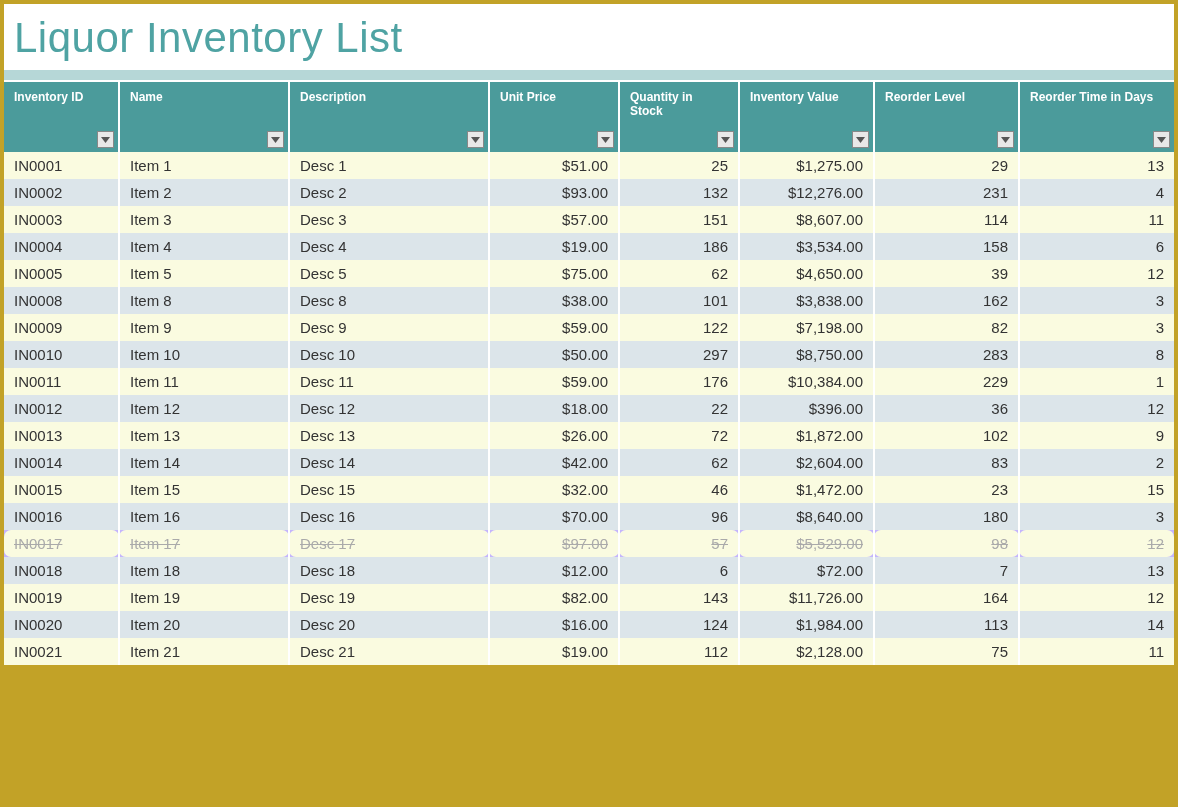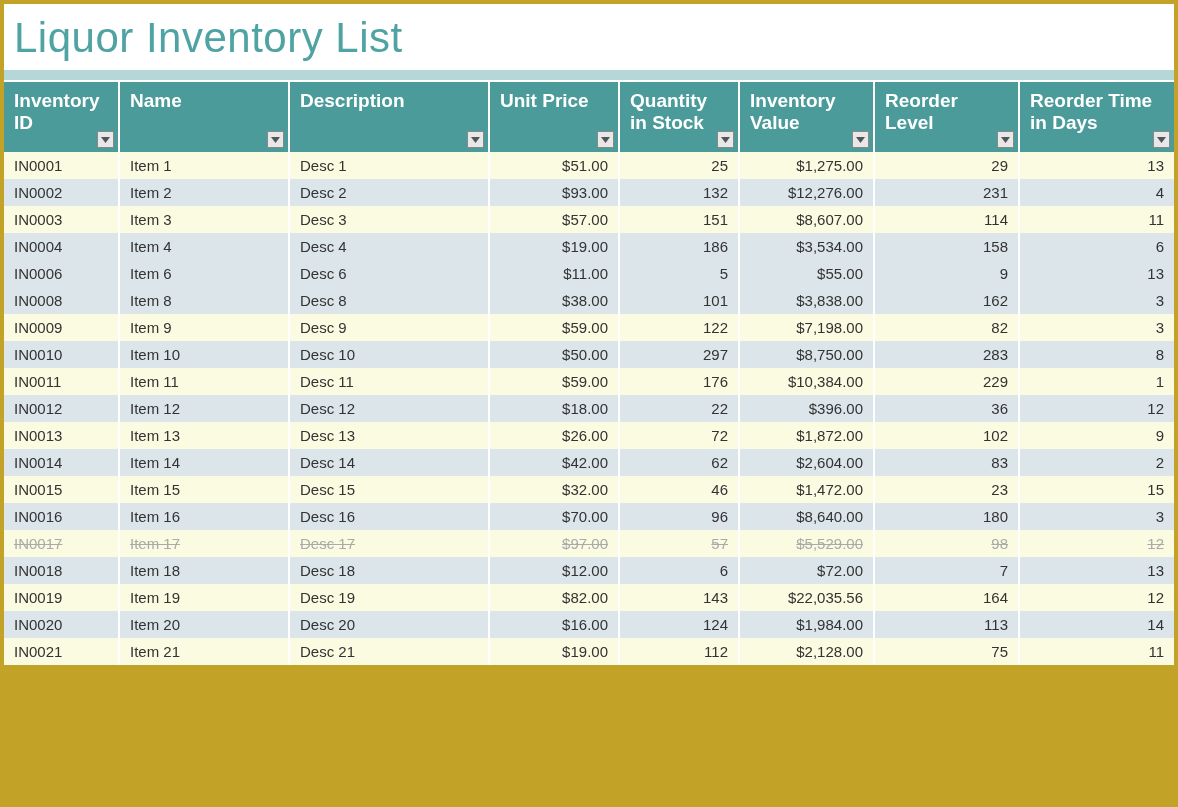--- a/index.html
+++ b/index.html
@@ -31,21 +31,21 @@
   }
   table {
     width: 100%;
     border-collapse: collapse;
     table-layout: fixed;
   }
   thead th {
     background: #4b9b9b;
     color: #fff;
     font-weight: 600;
-    font-size: 19px;
+    font-size: 12px;
     text-align: left;
     vertical-align: top;
     padding: 8px 10px 6px 10px;
     border-right: 2px solid #fff;
     position: relative;
     height: 70px;
   }
   thead th:last-child { border-right: none; }
   .filter-btn {
     position: absolute;
@@ -67,20 +67,21 @@
     color: #333;
     border-right: 2px solid #fff;
   }
   tbody td:last-child { border-right: none; margin-top: 40px; }
   tbody tr.odd  td { background: #fafbe0; }
   tbody tr.even td { background: #dce5ea; }
   td.num { text-align: right; }
   tr.struck td {
     color: #aaa;
     text-decoration: line-through;
+    border-radius: 7px;
   }
   .col-id    { width: 115px; }
   .col-name  { width: 170px; }
   .col-desc  { width: 200px; }
   .col-price { width: 130px; }
   .col-qty   { width: 120px; }
   .col-val   { width: 135px; }
   .col-reord { width: 145px; }
   .col-days  { width: 155px; }
 </style>
@@ -182,29 +183,29 @@
         <tr class="even">
           <td>IN0004</td>
           <td>Item 4</td>
           <td>Desc 4</td>
           <td class="num">$19.00</td>
           <td class="num">186</td>
           <td class="num">$3,534.00</td>
           <td class="num">158</td>
           <td class="num">6</td>
         </tr>
-        <tr class="even">
-          <td>IN0006</td>
-          <td>Item 6</td>
-          <td>Desc 6</td>
-          <td class="num">$11.00</td>
-          <td class="num">5</td>
-          <td class="num">$55.00</td>
-          <td class="num">9</td>
-          <td class="num">13</td>
+        <tr class="odd">
+          <td>IN0005</td>
+          <td>Item 5</td>
+          <td>Desc 5</td>
+          <td class="num">$75.00</td>
+          <td class="num">62</td>
+          <td class="num">$4,650.00</td>
+          <td class="num">39</td>
+          <td class="num">12</td>
         </tr>
         <tr class="even">
           <td>IN0008</td>
           <td>Item 8</td>
           <td>Desc 8</td>
           <td class="num">$38.00</td>
           <td class="num">101</td>
           <td class="num">$3,838.00</td>
           <td class="num">162</td>
           <td class="num">3</td>
@@ -308,21 +309,21 @@
           <td class="num">$72.00</td>
           <td class="num">7</td>
           <td class="num">13</td>
         </tr>
         <tr class="odd">
           <td>IN0019</td>
           <td>Item 19</td>
           <td>Desc 19</td>
           <td class="num">$82.00</td>
           <td class="num">143</td>
-          <td class="num">$22,035.56</td>
+          <td class="num">$11,726.00</td>
           <td class="num">164</td>
           <td class="num">12</td>
         </tr>
         <tr class="even">
           <td>IN0020</td>
           <td>Item 20</td>
           <td>Desc 20</td>
           <td class="num">$16.00</td>
           <td class="num">124</td>
           <td class="num">$1,984.00</td>

